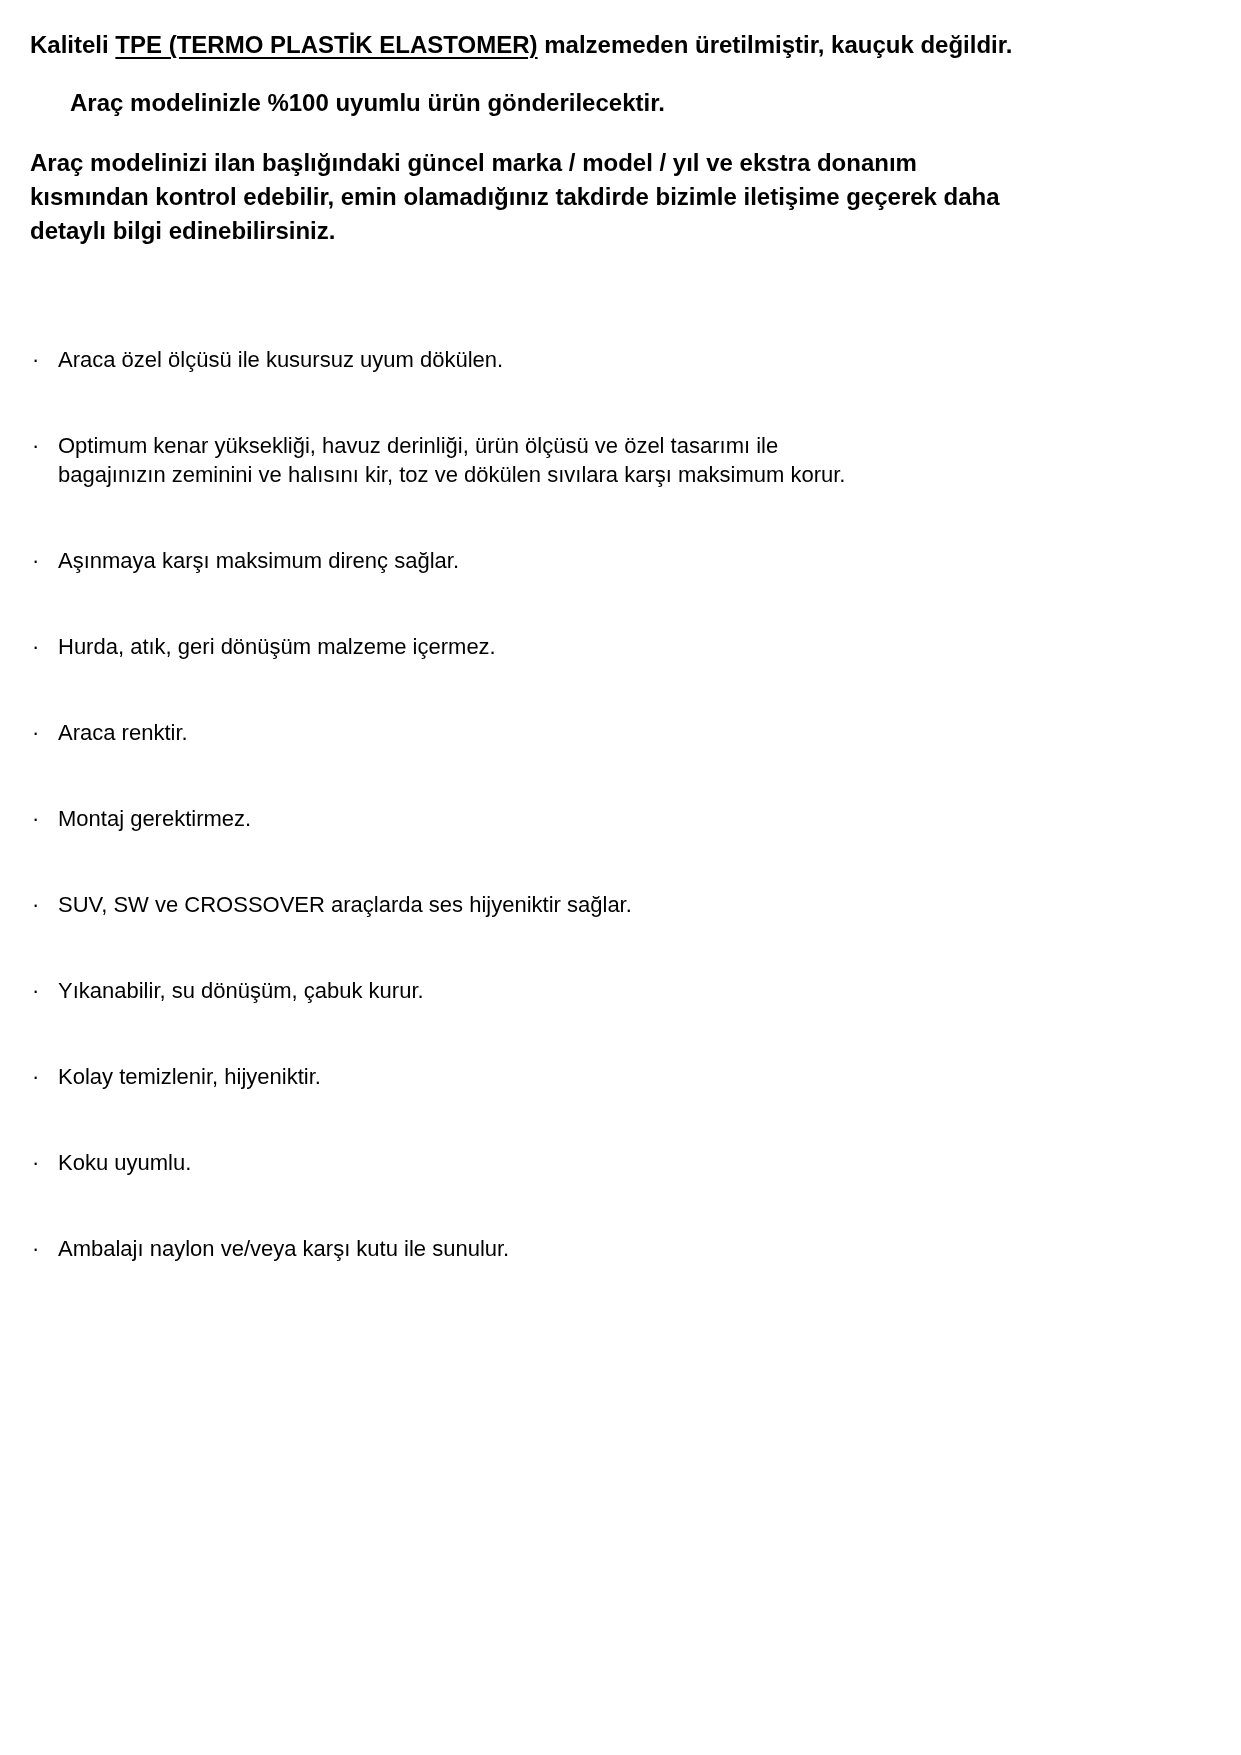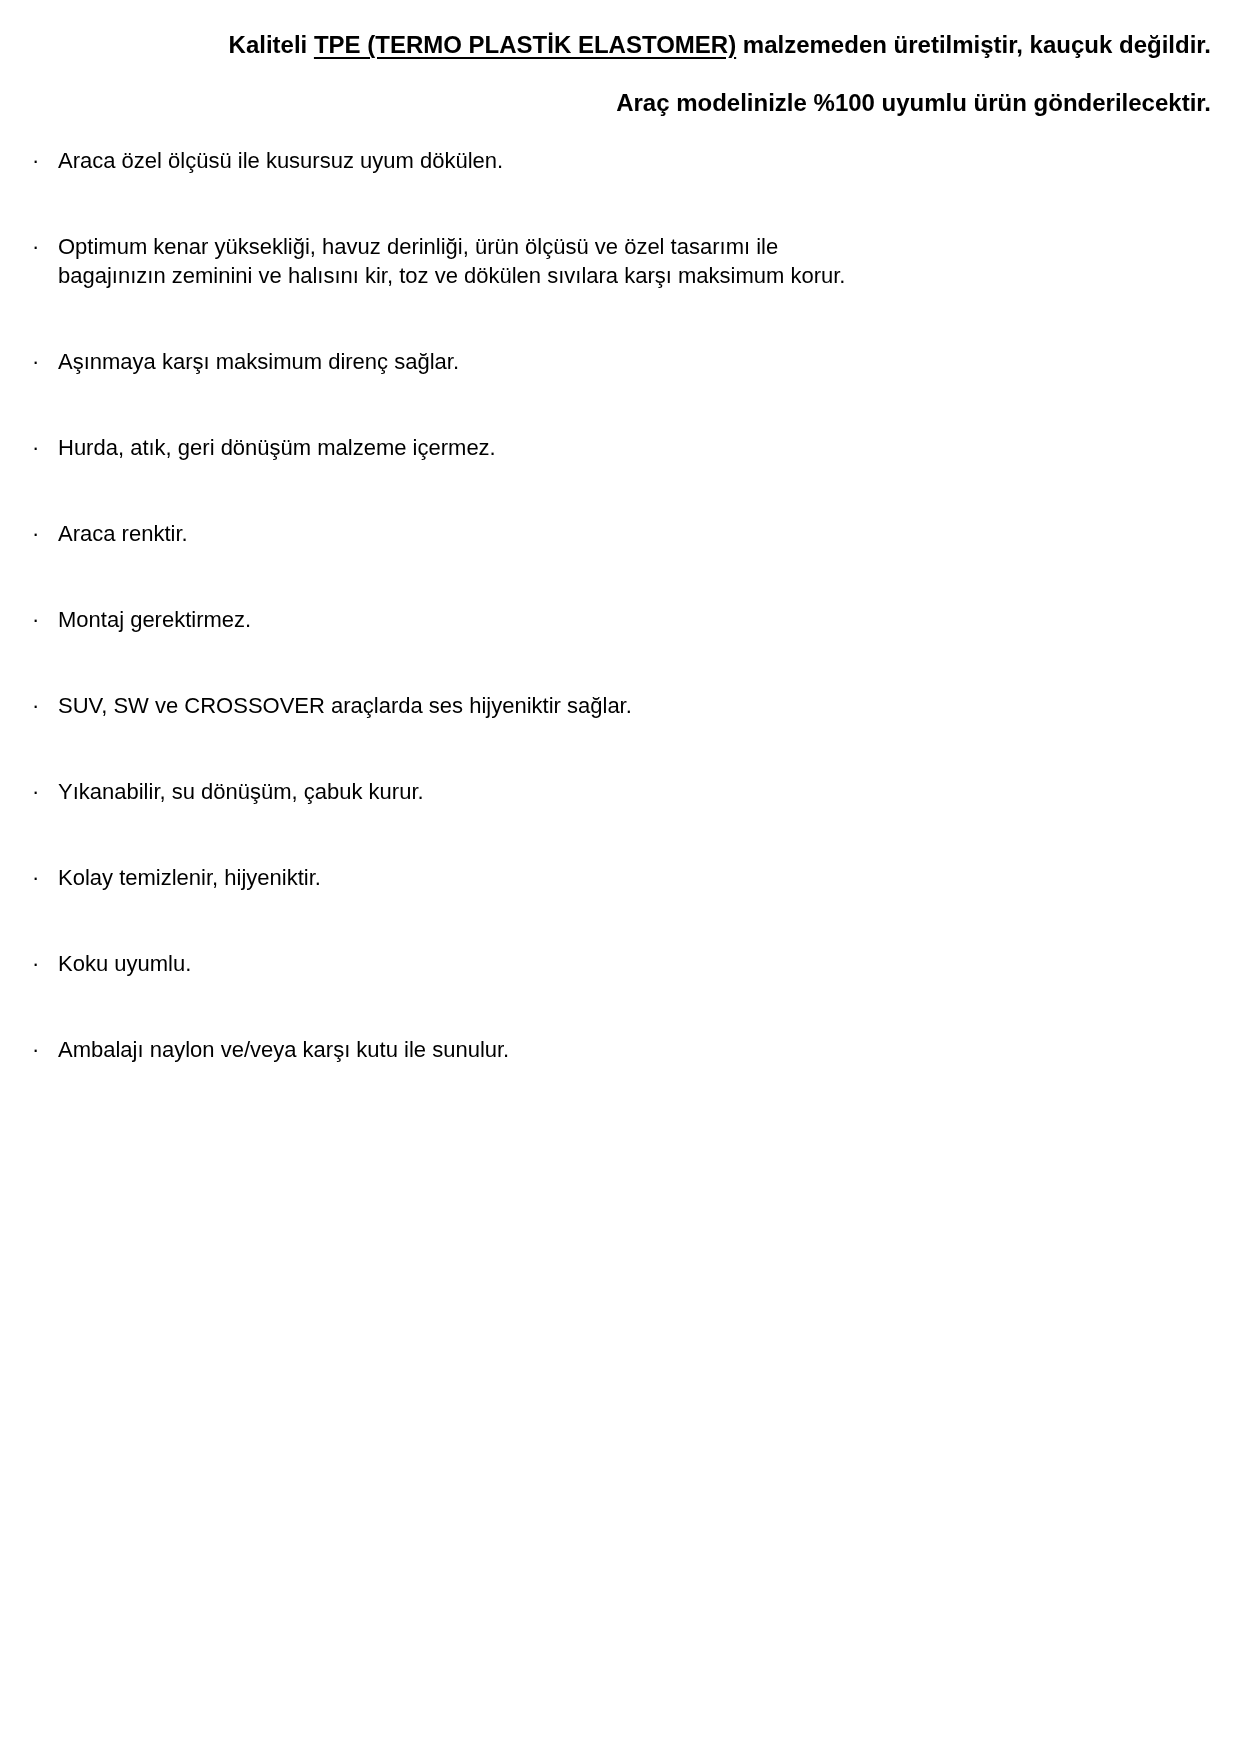--- a/index.html
+++ b/index.html
@@ -20,24 +20,23 @@
     height: 1755px;
     padding: 28px 30px 0 30px;
     overflow: hidden;
   }
   .h-para {
     font-weight: 700;
     font-size: 24px;
     line-height: 34px;
     margin: 0;
     white-space: pre-line;
-    text-align: right;
   }
   .h1 { margin-bottom: 24px; white-space: nowrap; }
-  .h2 { margin-bottom: 26px; white-space: nowrap; }
+  .h2 { margin-bottom: 26px; white-space: nowrap; margin-left: 40px; }
   .h3 { margin-bottom: 97px; }
   .underline { text-decoration: underline; text-decoration-thickness: 2px; text-underline-offset: 4px; }
   ul.features {
     list-style: none;
     margin: 0;
     padding: 0;
   }
   ul.features li {
     display: flex;
     align-items: flex-start;
@@ -63,20 +62,23 @@
 </style>
 </head>
 <body>
 
 <div class="page">
 
   <p class="h-para h1"><span>Kaliteli </span><span class="underline">TPE (TERMO PLASTİK ELASTOMER)</span><span> malzemeden üretilmiştir, kauçuk değildir.</span></p>
 
   <p class="h-para h2">Araç modelinizle %100 uyumlu ürün gönderilecektir.</p>
 
+  <p class="h-para h3">Araç modelinizi ilan başlığındaki güncel marka / model / yıl ve ekstra donanım
+kısmından kontrol edebilir, emin olamadığınız takdirde bizimle iletişime geçerek daha
+detaylı bilgi edinebilirsiniz.</p>
 
   <ul class="features">
     <li>
       <span class="bullet-dot">·</span>
       <span class="bullet-text">Araca özel ölçüsü ile kusursuz uyum dökülen.</span>
     </li>
     <li>
       <span class="bullet-dot">·</span>
       <span class="bullet-text">Optimum kenar yüksekliği, havuz derinliği, ürün ölçüsü ve özel tasarımı ile
 bagajınızın zeminini ve halısını kir, toz ve dökülen sıvılara karşı maksimum korur.</span>

